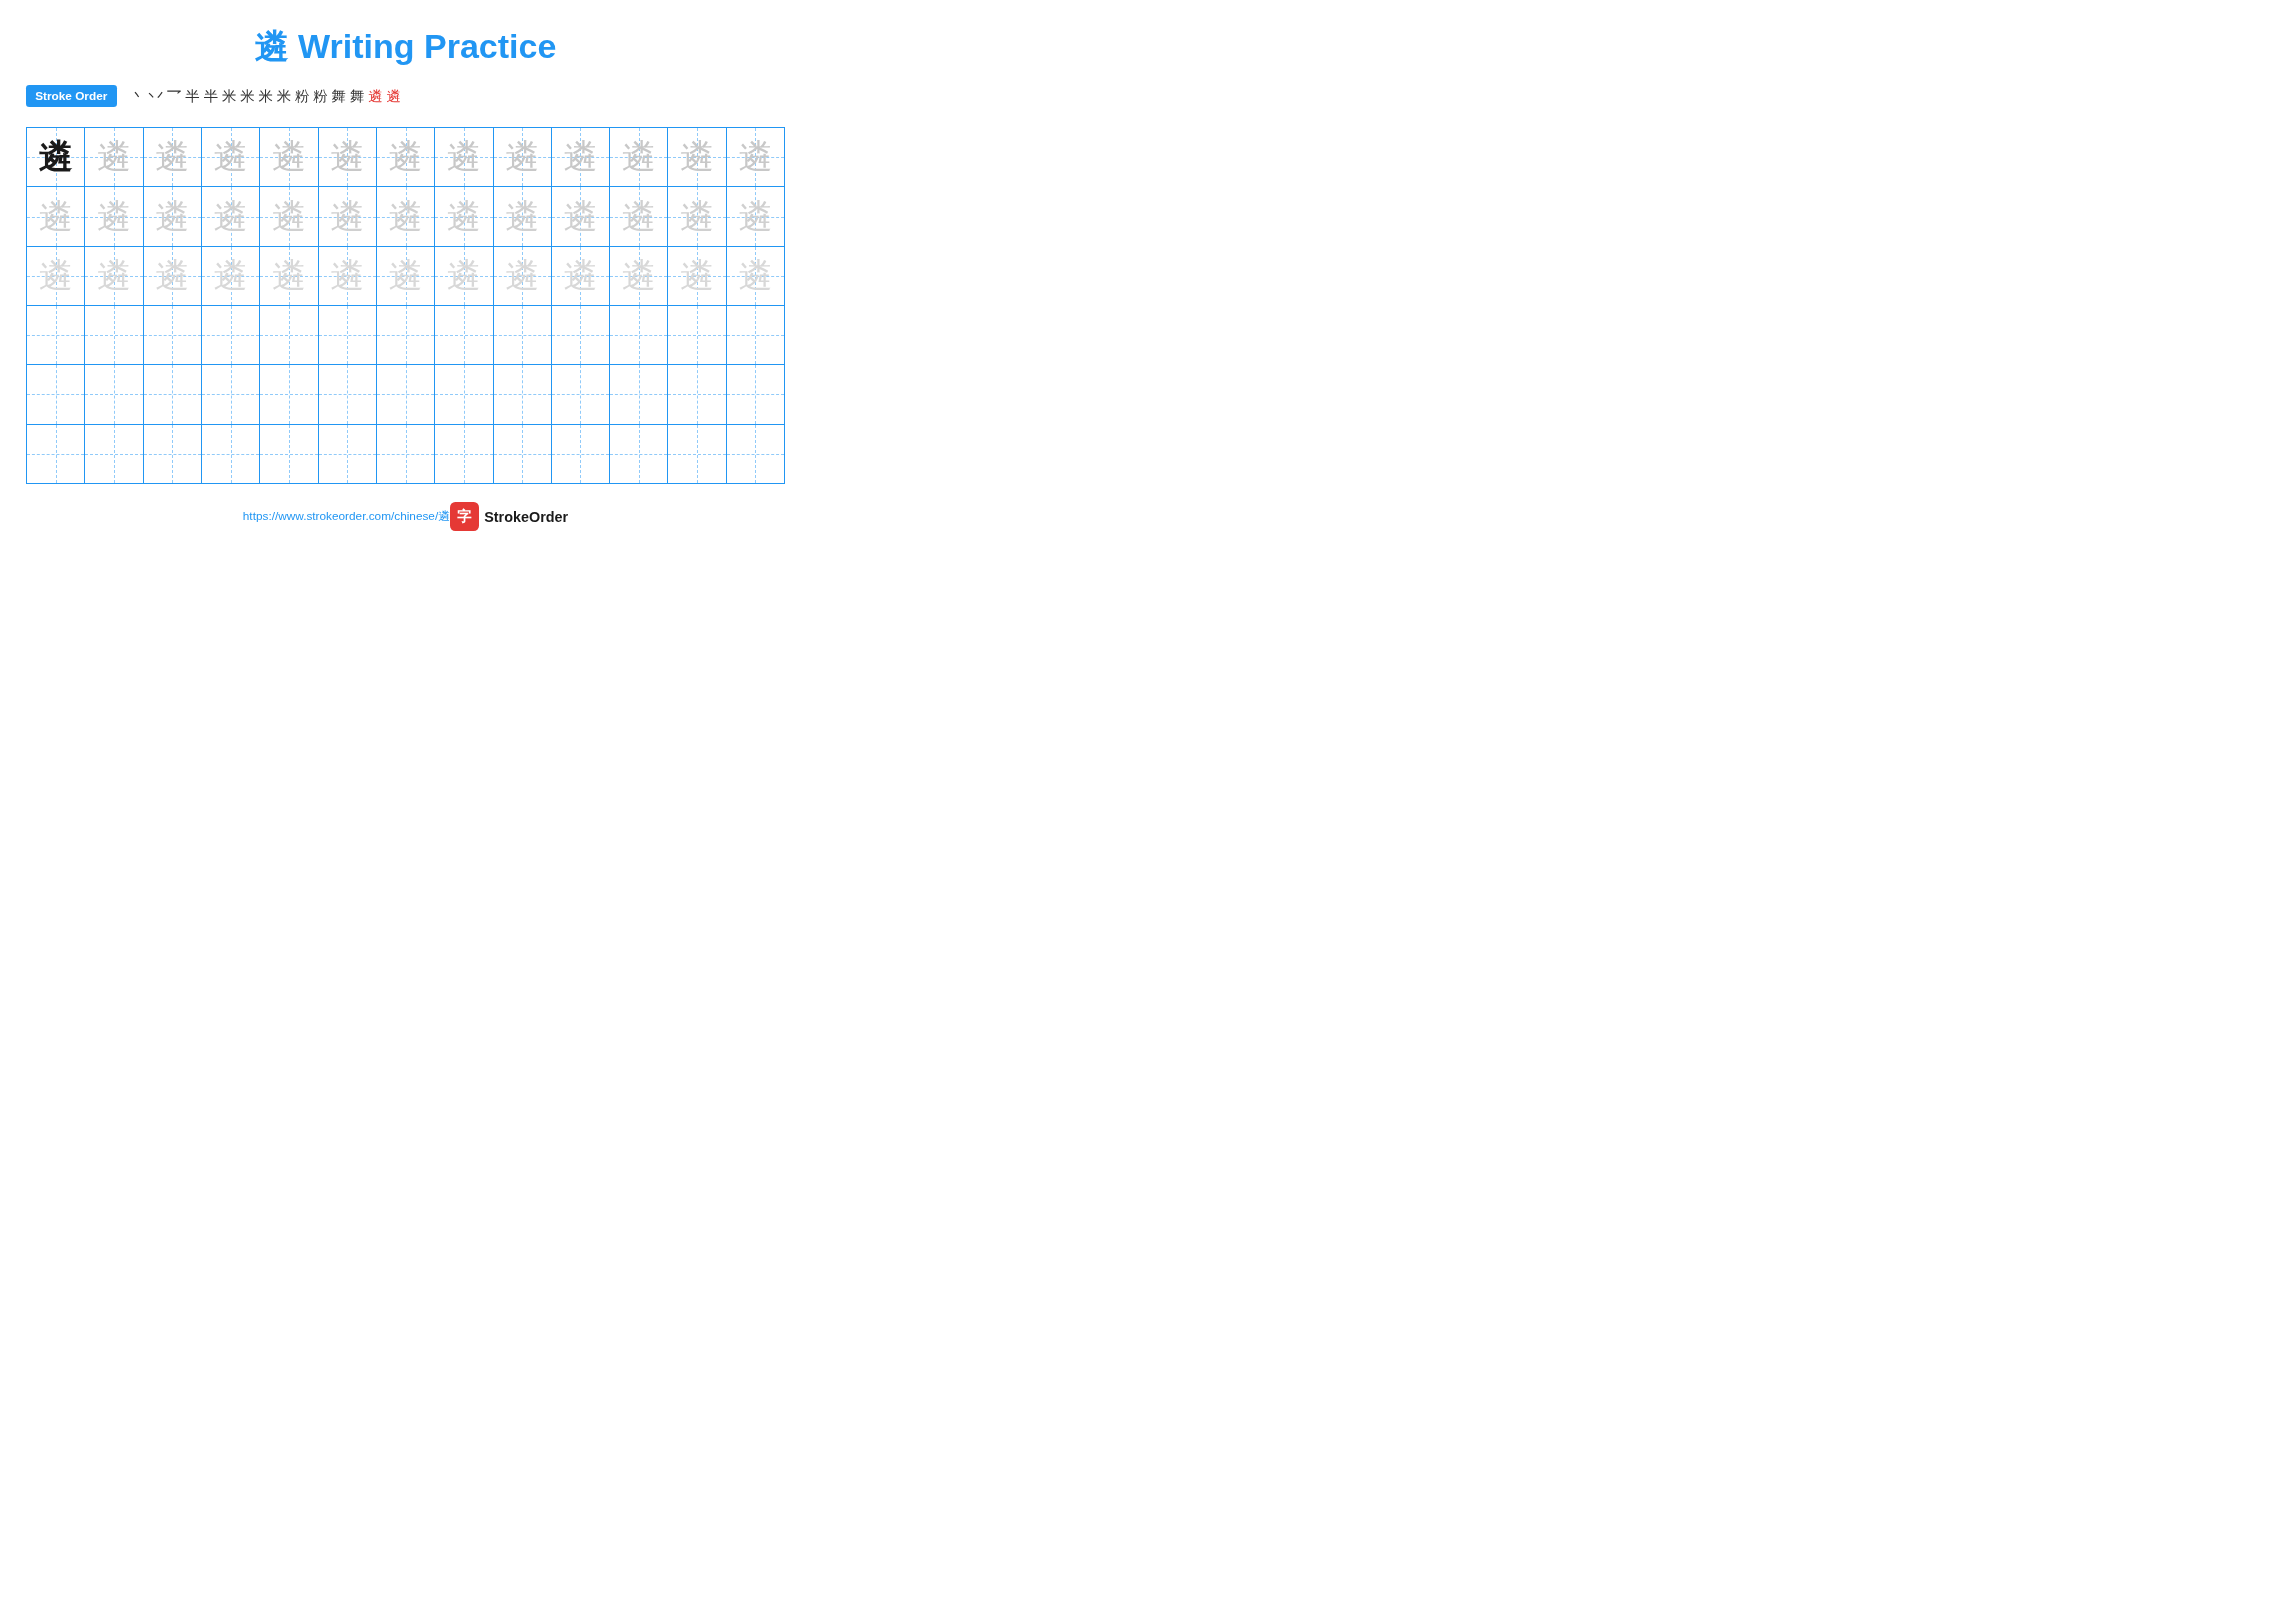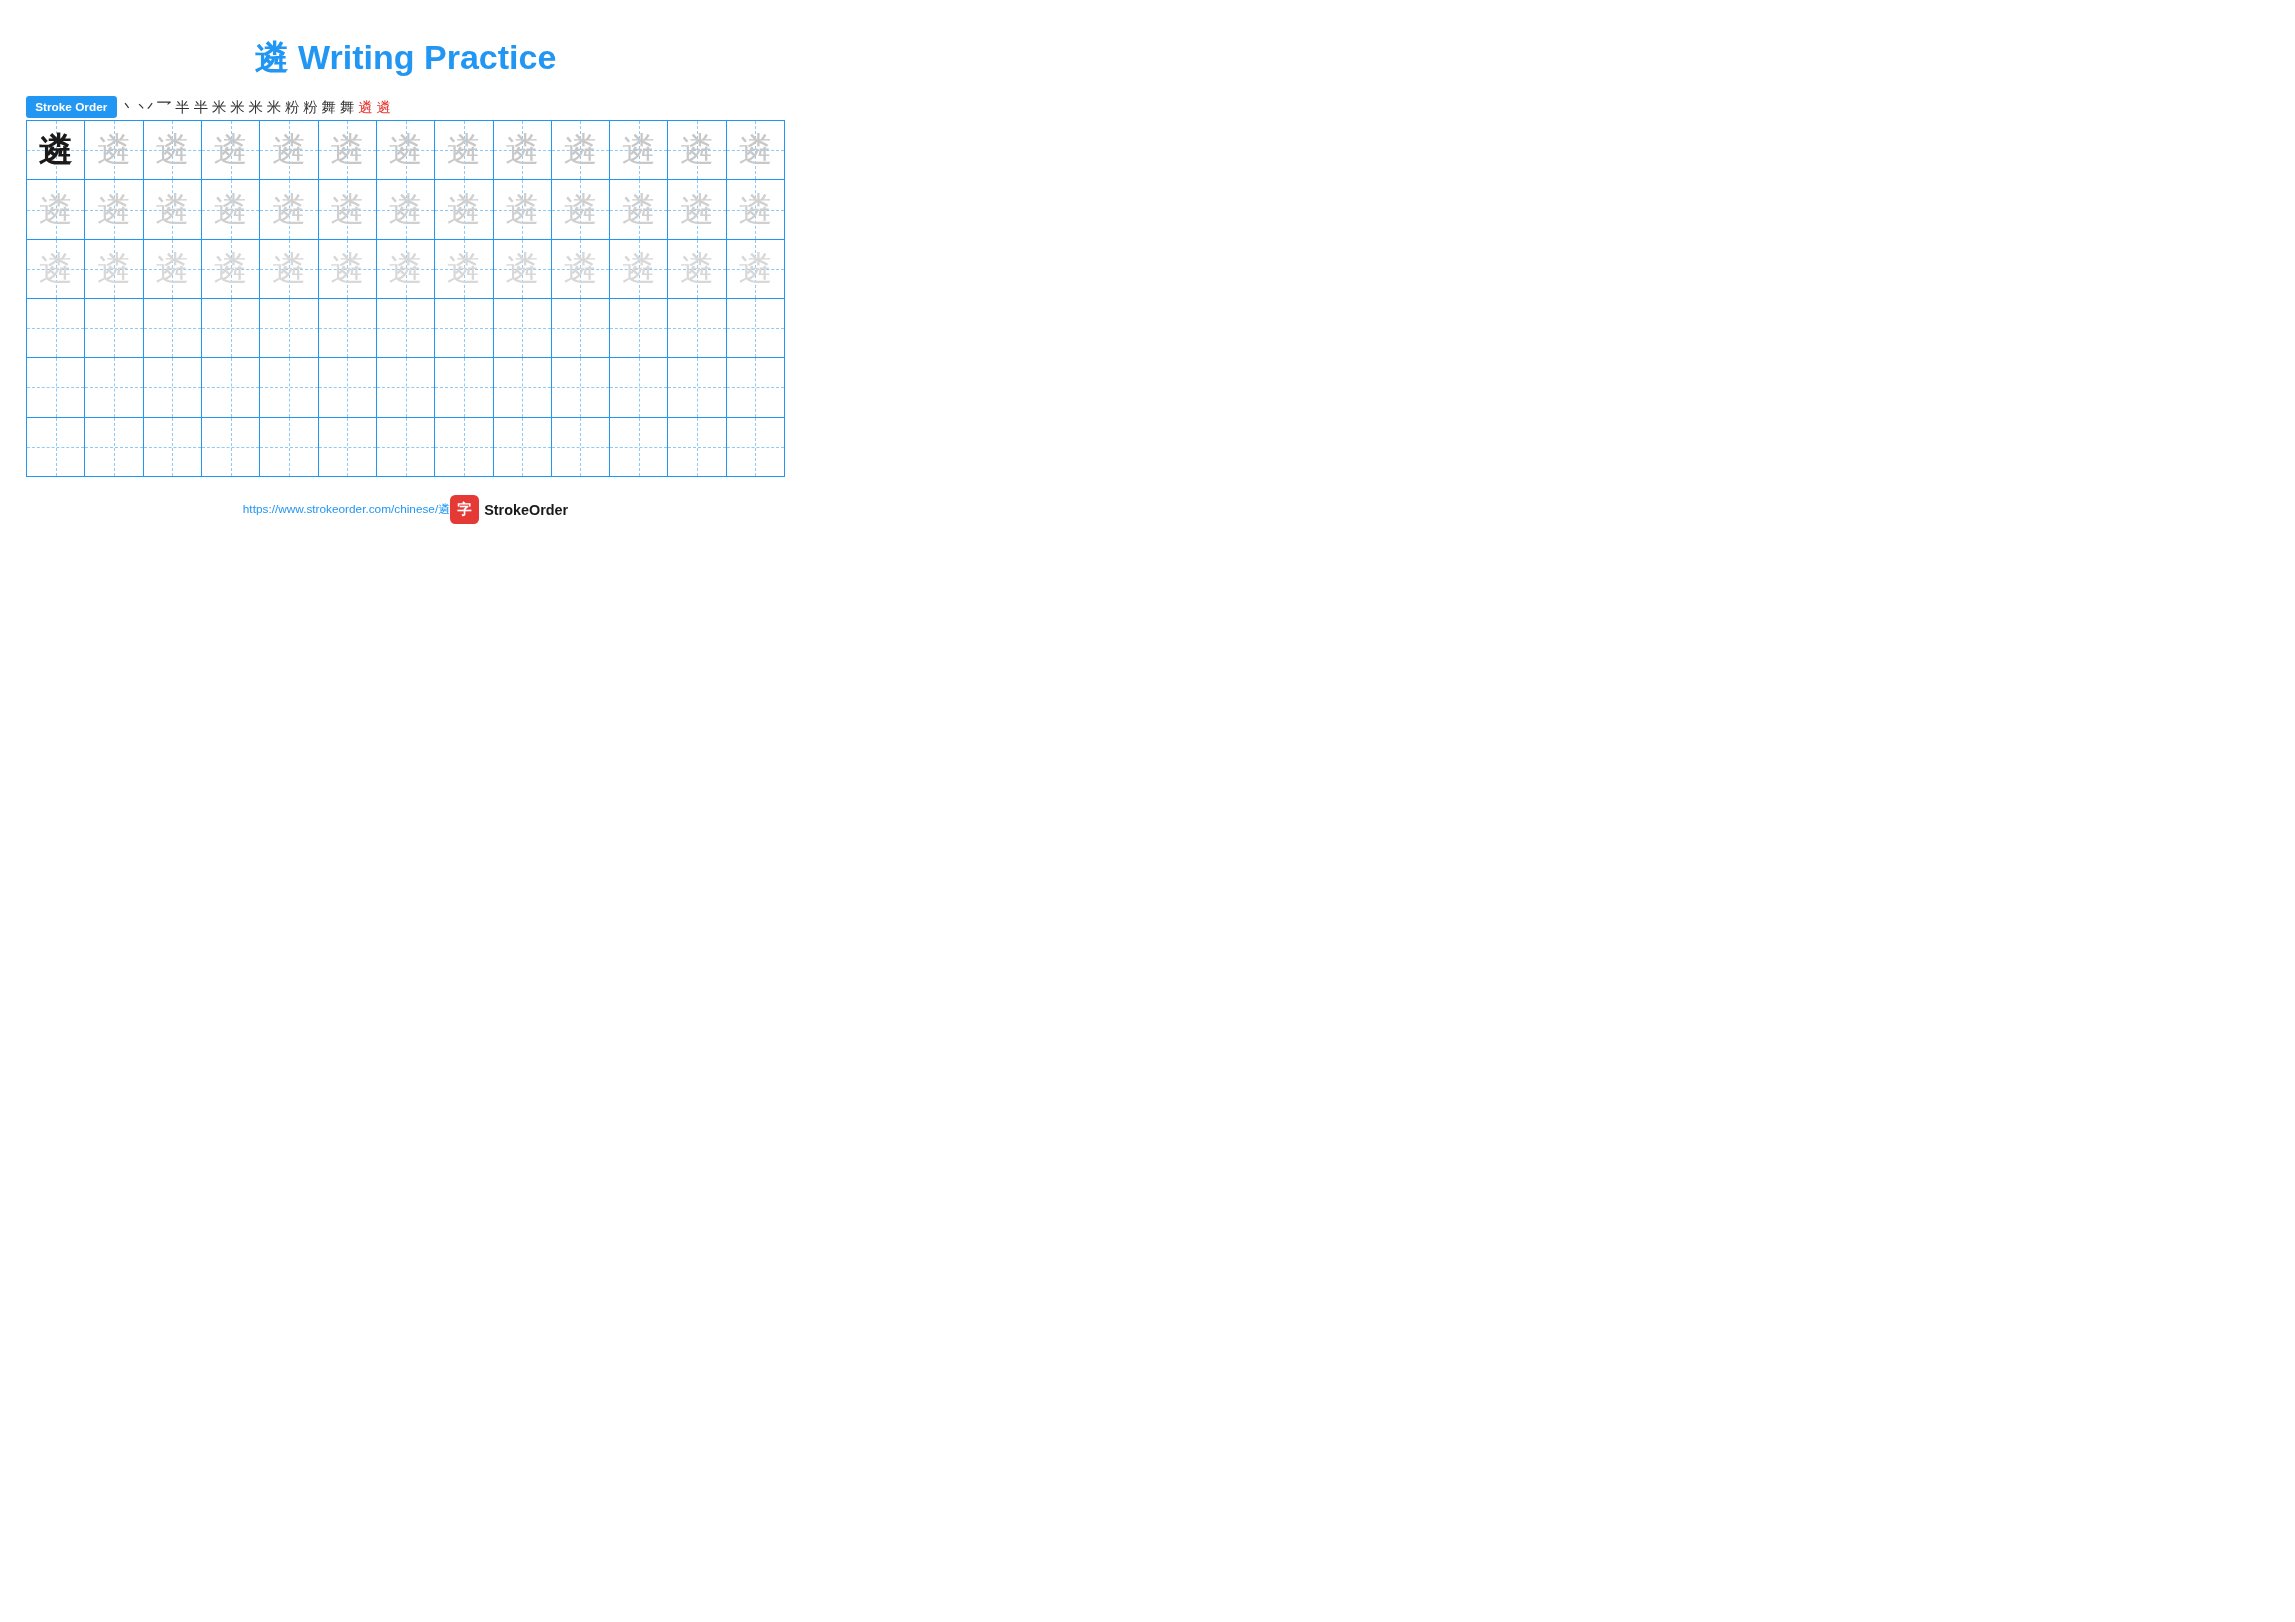--- a/index.html
+++ b/index.html
@@ -12,28 +12,28 @@
       padding: 19.6px 26px;
     }
 
     
     .page-title {
       text-align: center;
       font-size: 34px;
       font-weight: bold;
       color: #2196F3;
       margin-bottom: 15.7px;
-      margin-top: 15px;
+      margin-top: 4px;
     }
 
     
     .stroke-order-row {
       display: flex;
-      gap: 4px;
-      margin-bottom: 2px;
+      gap: 14px;
+      margin-bottom: 20px;
       flex-wrap: nowrap;
     }
     .stroke-order-badge {
       background: #2196F3;
       color: white;
       font-size: 11.8px;
       font-weight: bold;
       padding: 3.9px 9.2px;
       border-radius: 3.3px;
       white-space: nowrap;

